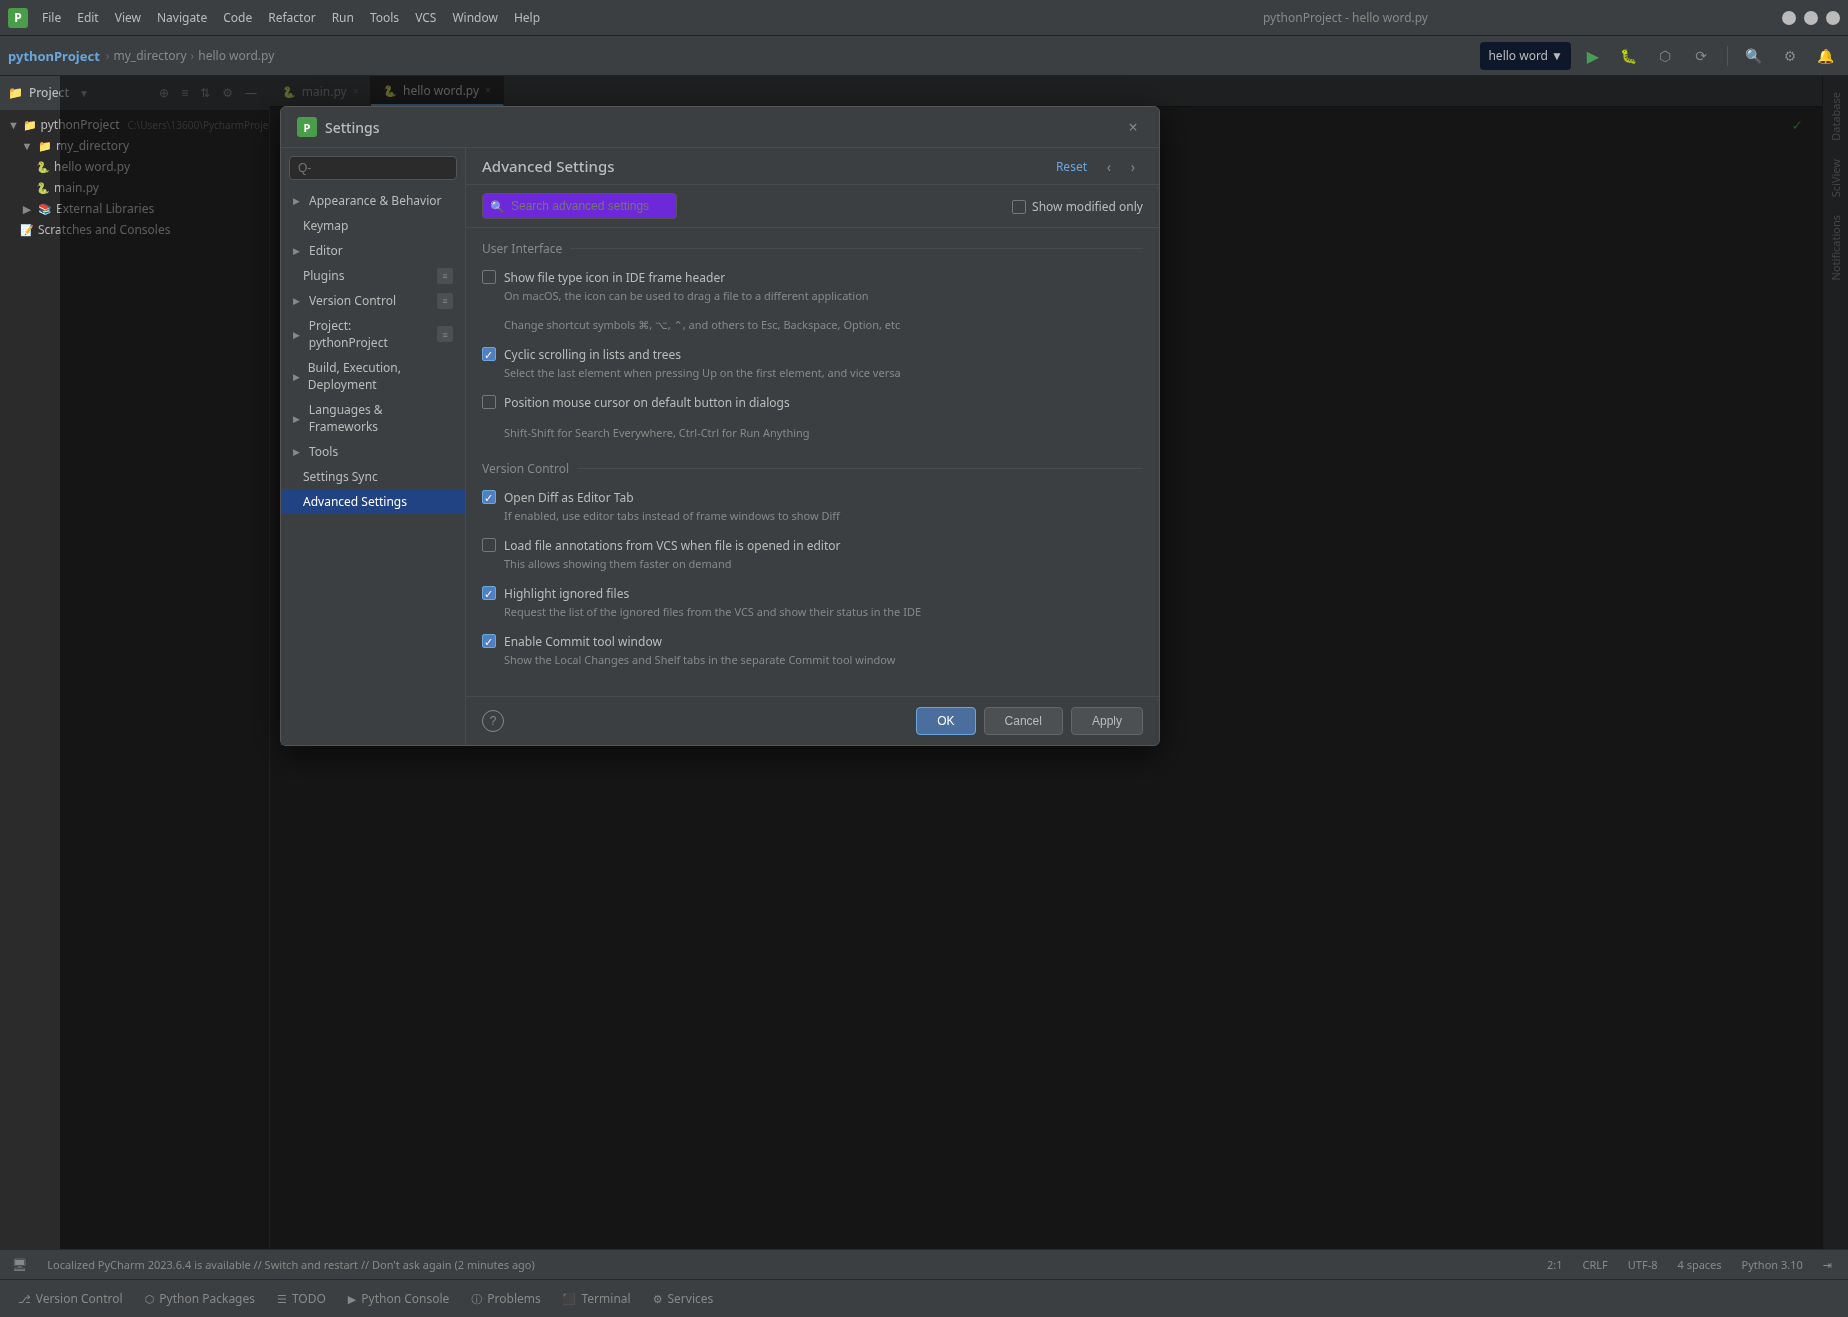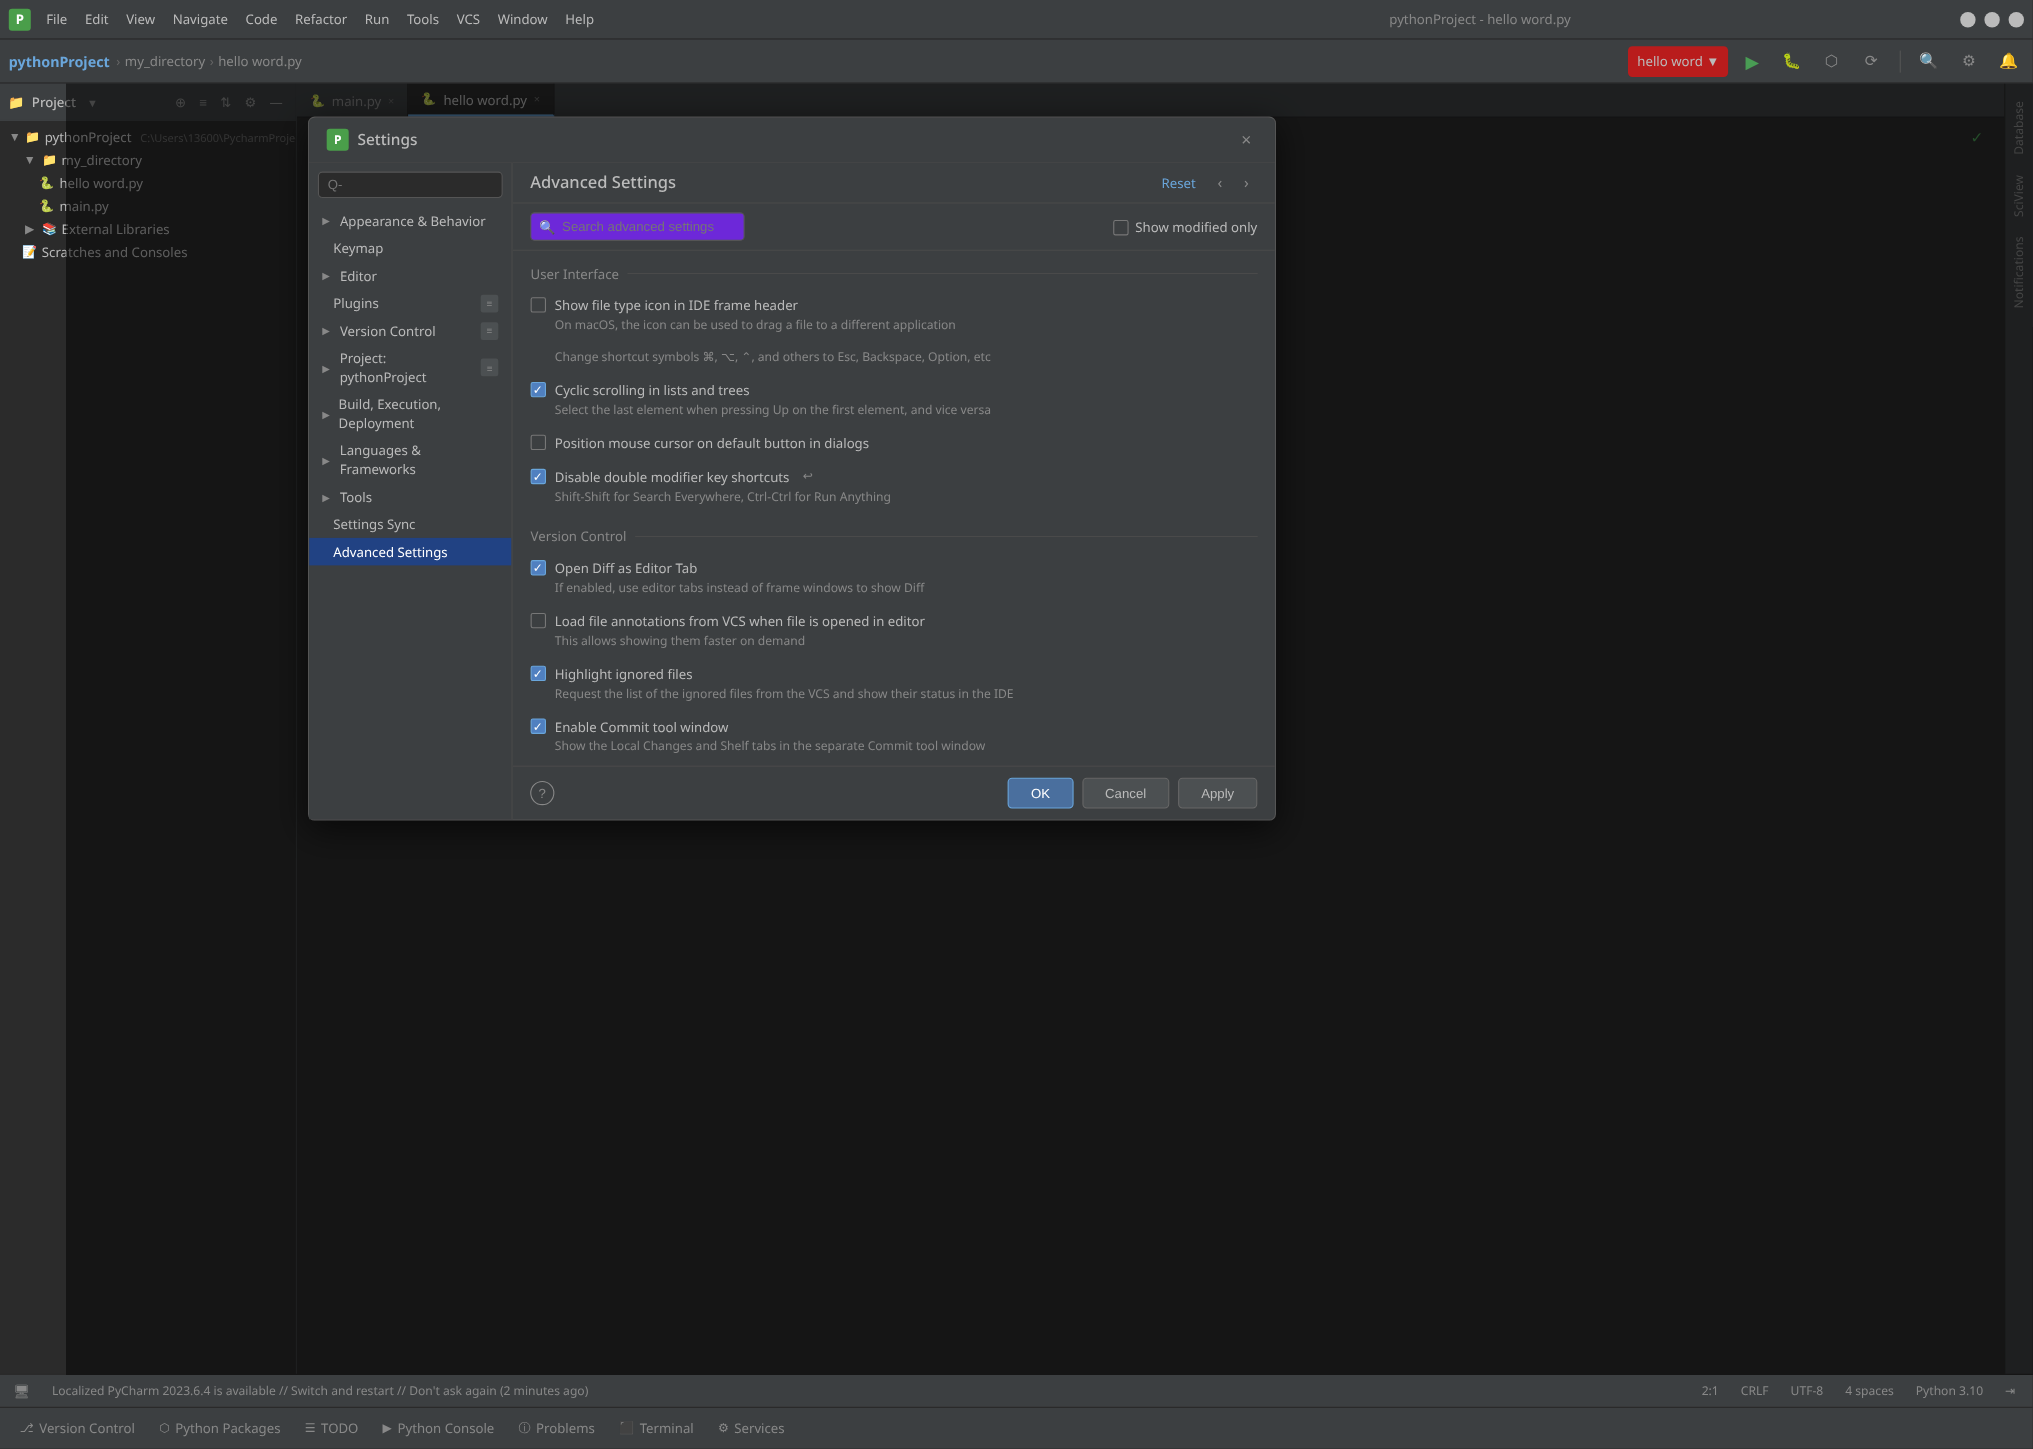--- a/index.html
+++ b/index.html
@@ -590,21 +590,21 @@
 <div class="toolbar">
   <span class="project-label">pythonProject</span>
   <div class="breadcrumb">
     <span class="breadcrumb-sep">›</span>
     <span>my_directory</span>
     <span class="breadcrumb-sep">›</span>
     <span>hello word.py</span>
   </div>
   <div class="toolbar-spacer"></div>
   <div class="toolbar-actions">
-    <div class="toolbar-btn" style="width:auto;padding:4px 8px;background:#b91c1c;color:#bbb;font-size:12px;border-radius:4px;">hello word ▼</div>
+    <div class="toolbar-btn" style="width:auto;padding:4px 8px;background:#0f172a;color:#bbb;font-size:12px;border-radius:4px;">hello word ▼</div>
     <div class="toolbar-btn" style="color:#499c54;font-size:16px;">▶</div>
     <div class="toolbar-btn" style="color:#888;">🐛</div>
     <div class="toolbar-btn" style="color:#888;">⬡</div>
     <div class="toolbar-btn" style="color:#888;">⟳</div>
     <div style="width:1px;height:20px;background:#555;margin:0 4px;"></div>
     <div class="toolbar-btn" style="font-size:14px;">🔍</div>
     <div class="toolbar-btn" style="font-size:14px;">⚙</div>
     <div class="toolbar-btn" style="color:#6aa6db;font-size:14px;">🔔</div>
   </div>
 </div>
@@ -795,25 +795,20 @@
           </div>
 
           <div class="setting-item">
             <div class="setting-row">
               <div class="cb-box cb-unchecked"></div>
               <span class="setting-label">Position mouse cursor on default button in dialogs</span>
             </div>
           </div>
 
           <div class="setting-item">
-            <div class="setting-row">
-              <div class="cb-box cb-checked"></div>
-              <span class="setting-label">Disable double modifier key shortcuts</span>
-              <span class="reset-icon">↩</span>
-            </div>
             <div class="setting-desc">Shift-Shift for Search Everywhere, Ctrl-Ctrl for Run Anything</div>
           </div>
 
           <div style="margin-top:20px;"></div>
           <div class="settings-section-title">Version Control</div>
 
           <div class="setting-item">
             <div class="setting-row">
               <div class="cb-box cb-checked"></div>
               <span class="setting-label">Open Diff as Editor Tab</span>

